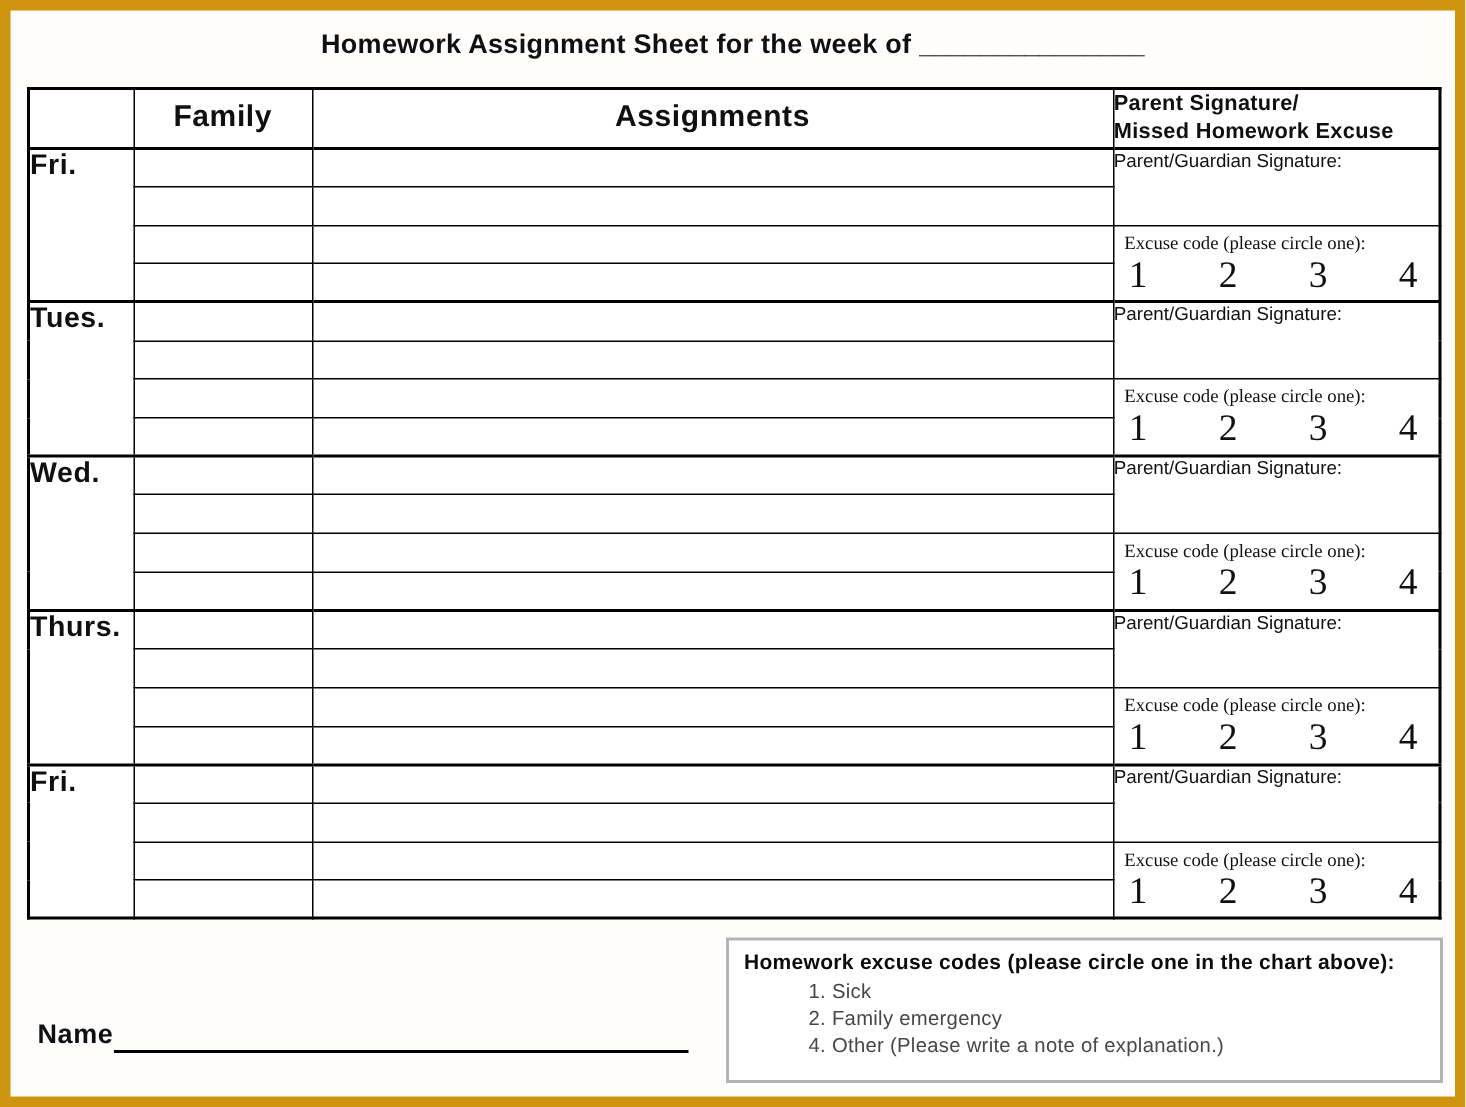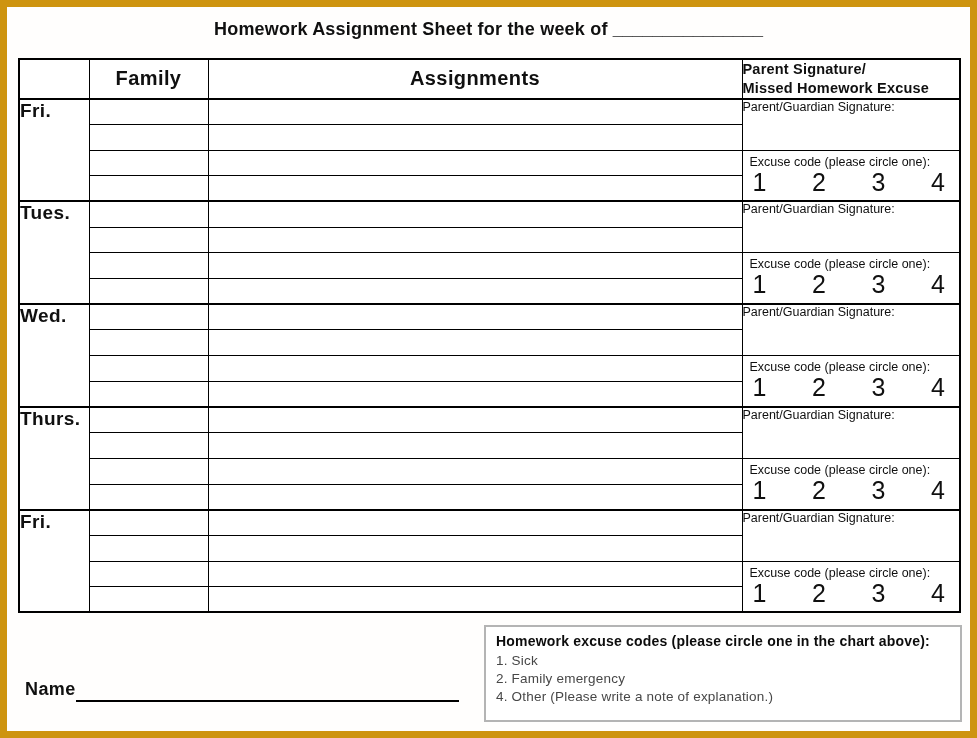--- a/index.html
+++ b/index.html
@@ -32,21 +32,21 @@
   }
   .sheet-table th, .sheet-table td {
     border:1.5px solid #000;
     padding:0;
     overflow:hidden;
   }
   tr.hrow   { height:37px; }
   tr.sr     { height:25.7px; }
 
   
-  .t-thin  { border-top:1px solid #2b2b2b !important; }
+  .t-thin  { border-top:1px solid #2b2b2b !important;font-family:Liberation Serif, serif; }
   .t-thick { border-top:2.4px solid #000 !important; }
 
   .subj-h, .assign-h {
     font-size:20px; font-weight:bold; text-align:center;
     letter-spacing:0.4px; background:#fff;
   }
   .parent-h {
     font-size:14.5px; font-weight:bold; text-align:left;
     padding:2px 6px; line-height:1.3; vertical-align:middle;
     letter-spacing:0.2px;
@@ -73,21 +73,21 @@
   
   .excuse-box {
     position:absolute; left:477px; top:618px;
     width:478px; height:97px;
     box-sizing:border-box;
     border:2px solid #b4b4b4;
     background:#ffffff;
     padding:6px 10px 0 10px;
   }
   .excuse-box-title { font-size:14px; font-weight:bold; color:#0c0c0c; letter-spacing:0.2px; }
-  .excuse-list { margin-top:3px; }
+  .excuse-list { margin-top:3px;margin-left:43px; }
   .excuse-item { font-size:13.5px; color:#474747; line-height:1.33; letter-spacing:0.2px; }
 
   
   .name-row {
     position:absolute; left:18px; top:672px;
     display:flex; 
   }
   .name-label { font-size:18px; font-weight:bold; letter-spacing:0.4px; }
   .name-line { width:383px; height:21px; border-bottom:2.2px solid #000; }
 </style>

